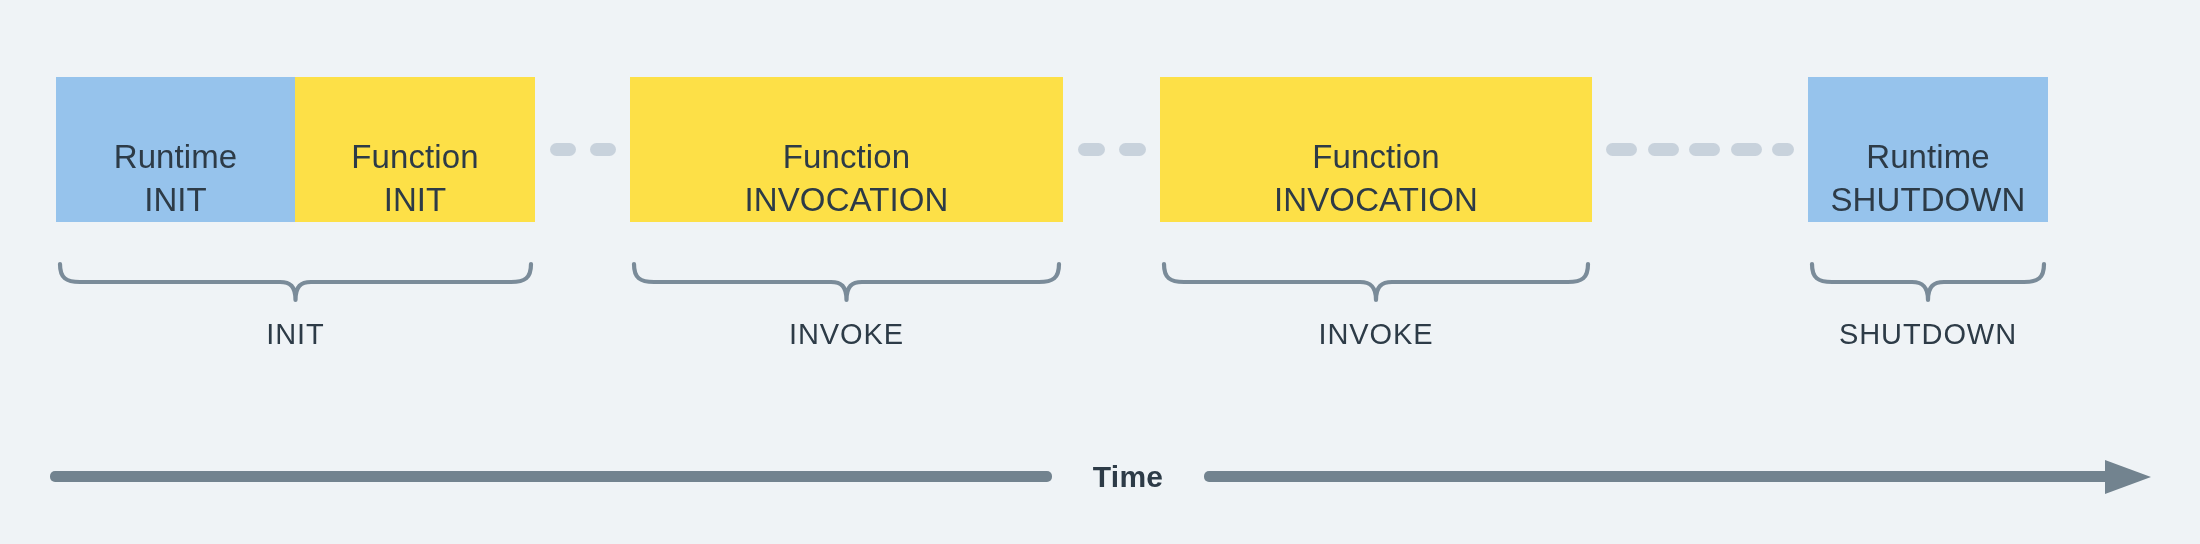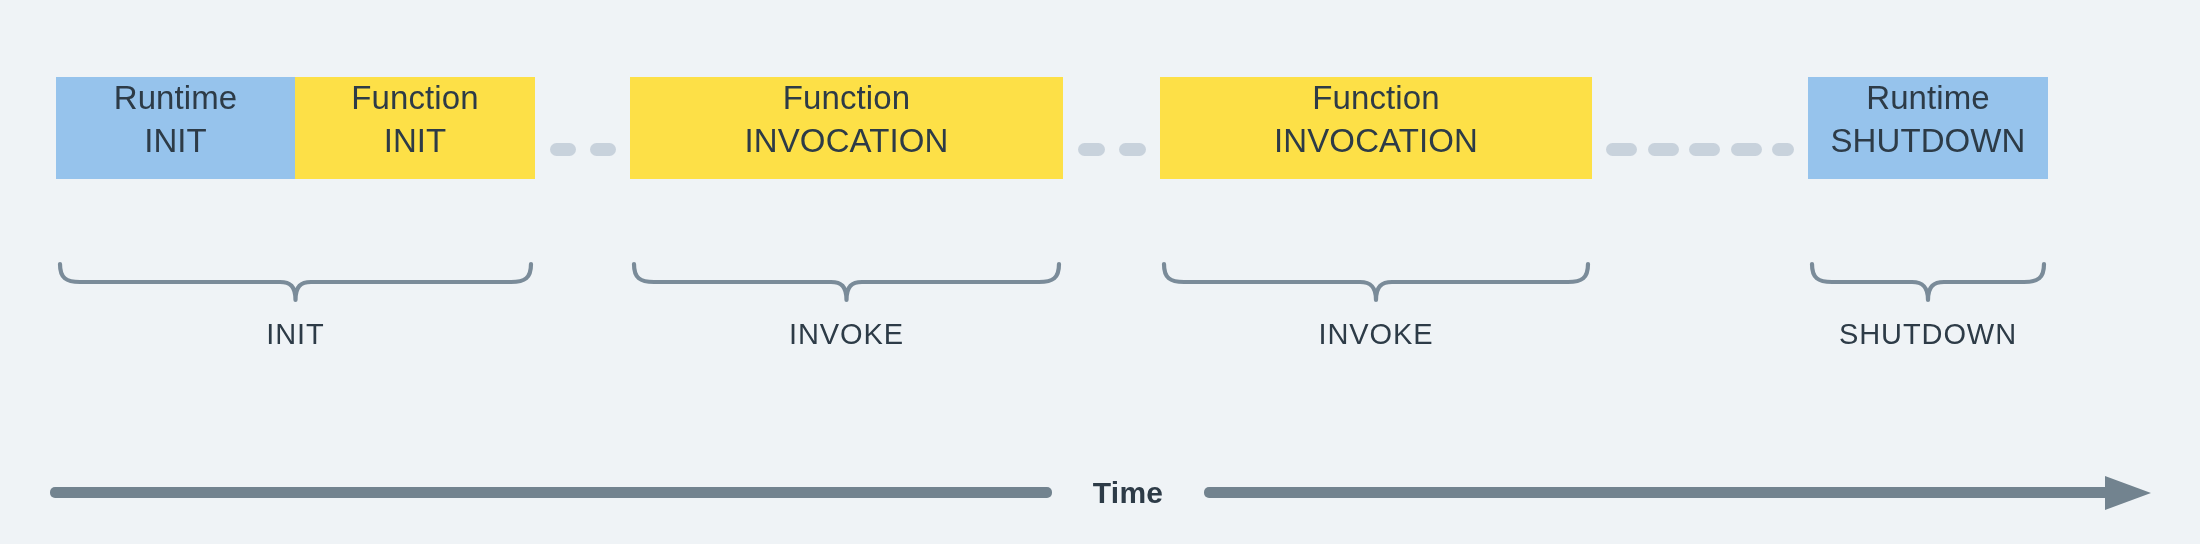--- a/index.html
+++ b/index.html
@@ -19,25 +19,25 @@
     left: 0;
     top: 0;
     width: 2200px;
     height: 544px;
   }
 
   
   .block {
     position: absolute;
     top: 77px;
-    height: 102px;
+    height: 145px;
     display: flex;
     flex-direction: column;
     align-items: center;
-    justify-content: flex-start;
+    justify-content: flex-end;
     box-sizing: border-box;
     line-height: 1.30;
   }
   .block .l1, .block .l2 {
     display: block;
     text-align: center;
     color: #2d3b47;
     font-size: 33px;
     letter-spacing: 0.1px;
     white-space: nowrap;
@@ -80,21 +80,21 @@
     color: #2d3b47;
     font-size: 29px;
     letter-spacing: 0.9px;
     white-space: nowrap;
   }
 
   
   #time-axis {
     position: absolute;
     left: 50px;
-    top: 476px;
+    top: 460px;
     width: 2100px;
     height: 36px;
   }
   #time-axis .seg {
     position: absolute;
     top: 11px;
     height: 11px;
     background: #72838f;
     border-radius: 5px;
   }

